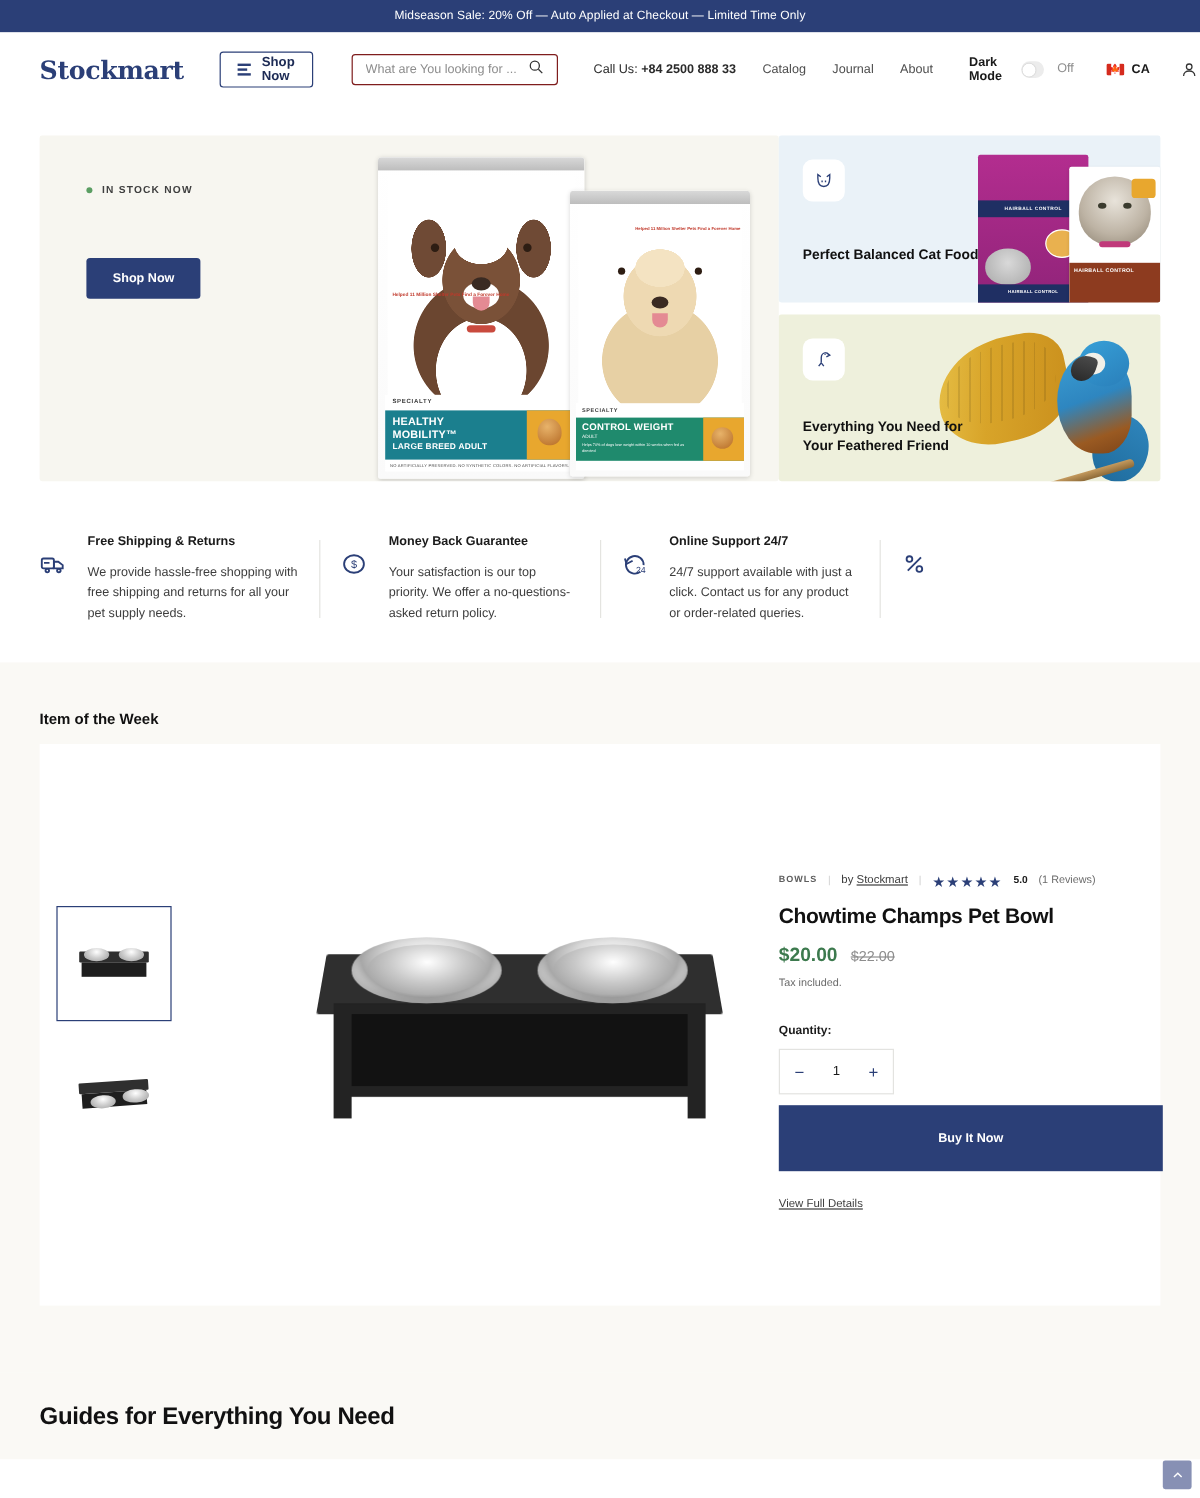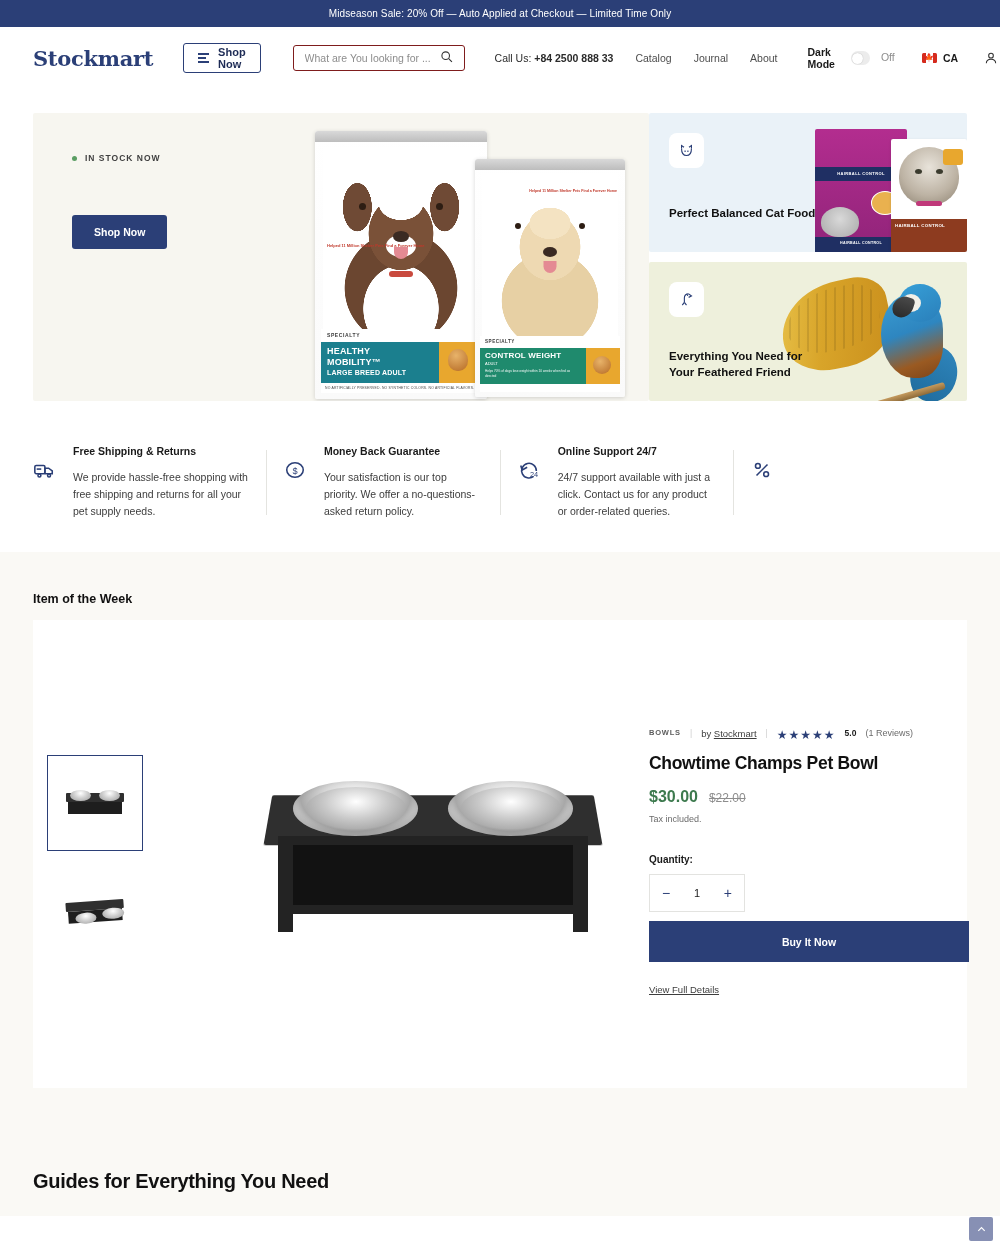--- a/index.html
+++ b/index.html
@@ -426,21 +426,21 @@
     border: none; background: transparent; cursor: pointer; color: #2b3f77;
     font-size: 14px; line-height: 1; padding: 0; font-family: "Liberation Sans", sans-serif;
   }
   .stepper .qval { font-size: 11px; color: #1a1a1a; }
   .atc {
     flex: 1; height: 38px; border: 1px solid #e3e3e0; background: #fff;
     font-size: 10.5px; font-weight: 700; color: #1a1a1a; cursor: pointer;
     font-family: "Liberation Sans", sans-serif;
   }
   .buynow {
-    margin-top: 9px; width: 100%; height: 41px; border: none;
+    margin-top: 9px; width: 100%; height: 55px; border: none;
     background: #2b3f77; color: #fff; font-size: 10.5px; font-weight: 700;
     cursor: pointer; font-family: "Liberation Sans", sans-serif;
   }
   .viewfull {
     display: inline-block; margin-top: 22px; font-size: 9.5px; color: #3d3d3d;
     text-decoration: underline; cursor: pointer;
   }
 
   
   .howto { background: #faf9f5; padding: 26px 33px 0; height: 72px; }
@@ -742,21 +742,21 @@
           </span>
           <span class="sep">|</span>
           <span class="stars">★★★★★</span>
           <span class="rate-num">5.0</span>
           <span class="rev-count">(1 Reviews)</span>
         </div>
 
         <div class="prod-title">Chowtime Champs Pet Bowl</div>
 
         <div class="price-row">
-          <span class="price">$30.00</span>
+          <span class="price">$20.00</span>
           <span class="price-old">$22.00</span>
         </div>
         <div class="tax">Tax included.</div>
 
         <div class="qty-label">Quantity:</div>
 
         <div class="buy-row">
           <div class="stepper">
             <button>−</button>
             <span class="qval">1</span>

